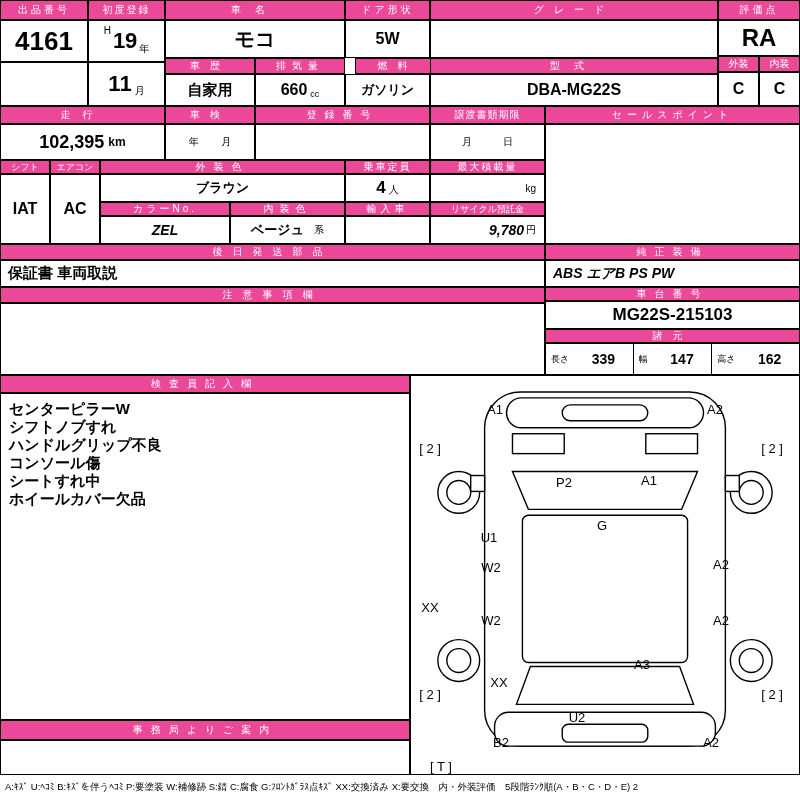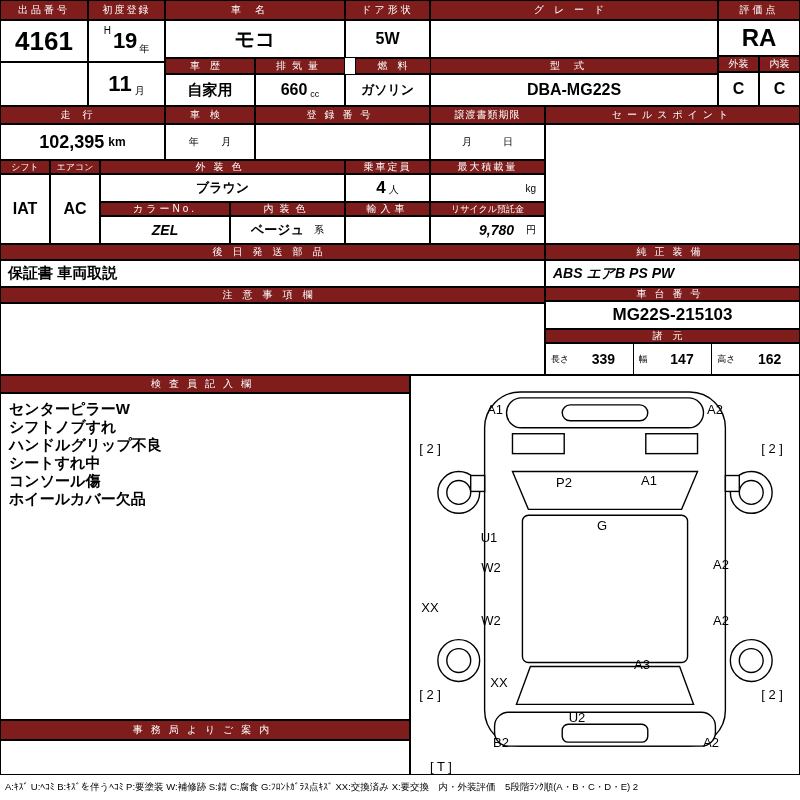--- a/index.html
+++ b/index.html
@@ -1,19 +1,19 @@
 <!DOCTYPE html>
 <html><head>
 <meta charset="utf-8">
 <style>
   html,body{margin:0;padding:0;background:#ffffff;}
   .sheet{position:relative;width:800px;height:800px;background:#fff;color:#000;
          font-family:"Liberation Sans","DejaVu Sans",sans-serif;overflow:hidden;
          box-shadow:inset 0 0 0 3px #000;}
-  .hdr{position:absolute;background:#7f1d1d;color:#fff;display:flex;align-items:center;justify-content:center;
+  .hdr{position:absolute;background:#ec4899;color:#fff;display:flex;align-items:center;justify-content:center;
        font-size:10px;box-sizing:border-box;border:1px solid #000;white-space:nowrap;}
   .val{position:absolute;background:#fff;display:flex;align-items:center;justify-content:center;
        box-sizing:border-box;border:1px solid #000;white-space:nowrap;}
   .left{justify-content:flex-start;padding-left:7px;}
   .right{justify-content:flex-end;padding-right:8px;}
   .b{font-weight:bold;}
   .f26{font-size:26px;}.f24{font-size:24px;}.f22{font-size:22px;}.f20{font-size:20px;}
   .f18{font-size:18px;}.f17{font-size:17px;}.f16{font-size:16px;}.f15{font-size:15px;}
   .f14{font-size:14px;font-style:italic;}.f13{font-size:13px;}.f12{font-size:12px;text-align:right;}.f10{font-size:10px;}.f9{font-size:9px;}
   .sm{font-size:10px;font-weight:normal;}
@@ -127,21 +127,21 @@
   <div class="hdr" style="left:230px;top:202px;width:115px;height:14px;letter-spacing:6px">内装色</div>
   <div class="val" style="left:230px;top:216px;width:115px;height:28px;gap:10px">
     <span class="b f13">ベージュ</span>
     <span class="f10">系</span>
   </div>
 
   <div class="hdr" style="left:345px;top:202px;width:85px;height:14px;letter-spacing:4px">輸入車</div>
   <div class="val" style="left:345px;top:216px;width:85px;height:28px"></div>
 
   <div class="hdr" style="left:430px;top:202px;width:115px;height:14px;font-size:9px">リサイクル預託金</div>
-  <div class="val right" style="left:430px;top:216px;width:115px;height:28px;gap:12px">
+  <div class="val right" style="left:430px;top:216px;width:115px;height:28px;gap:2px">
     <span class="b f14">9,780</span>
     <span class="f10">円</span>
   </div>
 
   <div class="hdr" style="left:0;top:244px;width:545px;height:16px;letter-spacing:10px">後日発送部品</div>
   <div class="val left b f15" style="left:0;top:260px;width:545px;height:27px">保証書 車両取説</div>
   <div class="hdr" style="left:545px;top:244px;width:255px;height:16px;letter-spacing:8px">純正装備</div>
   <div class="val left b f14" style="left:545px;top:260px;width:255px;height:27px">ABS エアB PS PW</div>
 
   <div class="hdr" style="left:0;top:287px;width:545px;height:16px;letter-spacing:10px">注意事項欄</div>
@@ -158,22 +158,22 @@
     <span class="dim-v">147</span>
     <span class="dim-l dim-sep">高さ</span>
     <span class="dim-v">162</span>
   </div>
 
   <div class="hdr" style="left:0;top:375px;width:410px;height:18px;letter-spacing:8px">検査員記入欄</div>
   <div class="val notes" style="left:0;top:393px;width:410px;height:327px">
       <div class="note-line">センターピラーW</div>
       <div class="note-line">シフトノブすれ</div>
       <div class="note-line">ハンドルグリップ不良</div>
+      <div class="note-line">コンソール傷</div>
       <div class="note-line">シートすれ中</div>
-      <div class="note-line">コンソール傷</div>
       <div class="note-line">ホイールカバー欠品</div>
     </div>
   <div class="hdr" style="left:0;top:720px;width:410px;height:20px;letter-spacing:8px">事務局よりご案内</div>
   <div class="val" style="left:0;top:740px;width:410px;height:35px"></div>
 
   <div class="val" style="left:410px;top:375px;width:390px;height:400px;padding:0">
     <div class="diafrm">
       <svg width="388" height="398" viewBox="0 0 390 400">
         <g fill="#ffffff" stroke="#000000" stroke-width="1.4">
 

